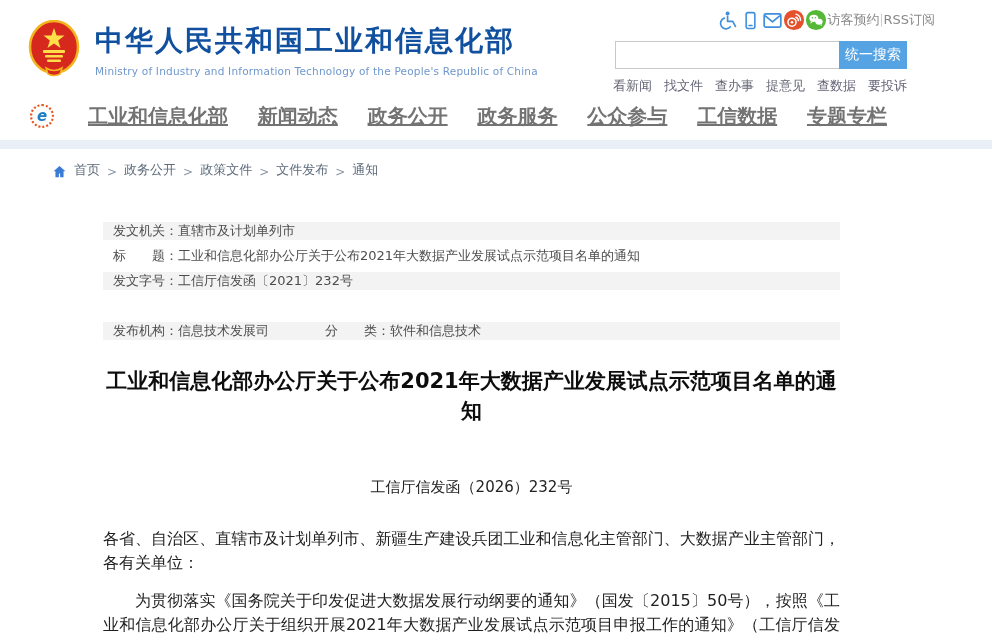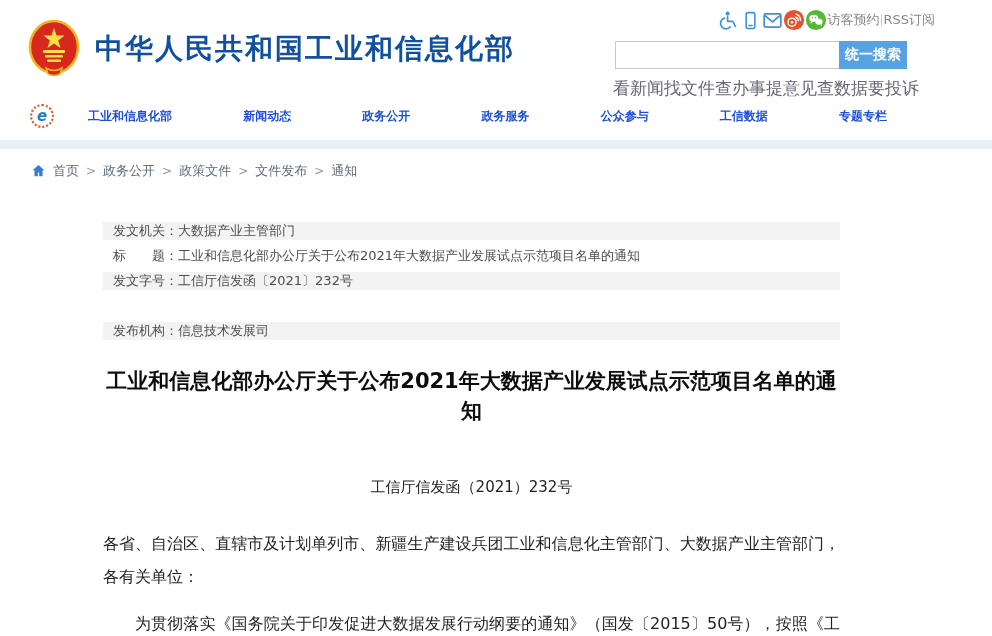--- a/index.html
+++ b/index.html
@@ -16,53 +16,53 @@
   .site-name { font-size: 28px; font-weight: bold; color: #10509e; letter-spacing: 2px; white-space: nowrap; }
   .site-name-en { font-size: 10.5px; color: #6f97cd; margin-top: 5px; letter-spacing: .2px; }
 
   .top-right { position: absolute; top: 8px; right: 57px; width: 322px; }
   .icon-row { display: flex; justify-content: flex-end; align-items: center; height: 24px; }
   .icon-btn { display: inline-flex; width: 22px; height: 22px; align-items: center; justify-content: center; cursor: pointer; }
   .top-link { font-size: 13px; color: #888; cursor: pointer; white-space: nowrap; }
   .top-divider { color: #ccc; font-size: 12px; }
   .search-row { margin: 9px 28px 0 2px; display: flex; height: 28px; }
   .search-input { flex: 1; border: 1px solid #c9c9c9; border-right: none; outline: none; padding: 0 8px; font-size: 13px; color: #333; }
-  .search-btn { width: 68px; background: #55a3e3; color: #fff; border: none; font-weight: bold; font-size: 14px; cursor: pointer; font-family: inherit; }
+  .search-btn { width: 68px; background: #55a3e3; color: #fff; border: none; font-weight: normal; font-size: 14px; cursor: pointer; font-family: inherit; }
   .quick-links { margin: 8px 28px 0 0; display: flex; justify-content: space-between; }
-  .quick-link { font-size: 17px; color: #667; cursor: pointer; white-space: nowrap; }
+  .quick-link { font-size: 13px; color: #667; cursor: pointer; white-space: nowrap; }
 
   
   .main-nav { display: flex; align-items: center; height: 48px; padding: 0 105px 0 30px; background: #fff; }
   .mini-logo {
     width: 24px; height: 24px; border-radius: 50%; border: 2px dotted #e8531a;
     color: #1f7ec2; font-weight: bold; font-style: italic; font-size: 15px;
     display: flex; align-items: center; justify-content: center; margin-right: 34px; flex: 0 0 auto;
   }
   .nav-items { display: flex; flex: 1; justify-content: space-between; list-style: none; }
-  .nav-item { font-size: 12px; font-weight: bold; color: #1d4ed8; cursor: pointer; white-space: nowrap; }
+  .nav-item { font-size: 20px; font-weight: bold; color: #737373; cursor: pointer; white-space: nowrap; text-decoration: underline; }
 
   .nav-band { height: 9px; background: #e9eff7; }
 
   
-  .breadcrumb { display: flex; align-items: center; gap: 7px; padding: 13px 0 0 30px; font-size: 13px; color: #5d6b7b; height: 30px; }
+  .breadcrumb { display: flex; align-items: flex-end; gap: 7px; padding: 13px 0 0 30px; font-size: 13px; color: #5d6b7b; height: 30px; margin-left: 21px; }
   .crumb { cursor: pointer; white-space: nowrap; }
   .crumb-sep { color: #8a97a5; font-size: 12px; }
 
   
   .doc-main { margin: 43px 0 0 103px; width: 737px; }
   .meta-row { display: flex; min-height: 18px; line-height: 18px; margin-bottom: 7px; padding: 0 0 0 10px; font-size: 13px; color: #4d4d4d; }
   .meta-row.stripe { background: #f3f3f3; }
   .meta-cell { display: flex; white-space: pre; align-items: center; }
   .meta-cell.first { width: 212px; flex: 0 0 auto; }
   .meta-label { color: #4d4d4d; }
   .meta-value { color: #4d4d4d; }
 
   .article-title { margin-top: 26px; text-align: center; font-size: 21px; font-weight: bold; color: #0d0d0d; line-height: 30px; }
   .doc-number { margin-top: 52px; text-align: center; font-size: 15px; color: #222; }
-  .para { font-size: 16px; line-height: 33px; color: #1f1f1f; text-align: justify; }
+  .para { font-size: 16px; line-height: 24px; color: #1f1f1f; text-align: justify; }
   .para-1 { margin-top: 30px; }
   .para-2 { margin-top: 14px; text-indent: 2em; }
 </style>
 </head>
 <body>
 
 <div class="page">
 
   <header class="top-header">
     <div class="brand">
@@ -72,20 +72,21 @@
           <ellipse cx="26" cy="27" rx="24" ry="26" fill="none" stroke="#f2b51e" stroke-width="2.5"></ellipse>
           <path d="M26 8 l2.6 7.4 7.9.2 -6.3 4.8 2.3 7.6 -6.5-4.5 -6.5 4.5 2.3-7.6 -6.3-4.8 7.9-.2 Z" fill="#ffde4a"></path>
           <rect x="15" y="30" width="22" height="3" rx="1" fill="#ffde4a"></rect>
           <rect x="17" y="35" width="18" height="2.4" rx="1" fill="#ffde4a"></rect>
           <rect x="19" y="39.5" width="14" height="2.4" rx="1" fill="#ffde4a"></rect>
           <path d="M18 48 q8 5 16 0 l-2 6 q-6 3 -12 0 Z" fill="#d7281e" stroke="#f2b51e" stroke-width="1.5"></path>
         </svg>
       </span>
       <div>
         <div class="site-name">中华人民共和国工业和信息化部</div>
+        <div class="site-name-en">Ministry of Industry and Information Technology of the People's Republic of China</div>
       </div>
     </div>
 
     <div class="top-right">
       <div class="icon-row">
         <span class="icon-btn">
           <svg width="20" height="20" viewBox="0 0 24 24">
             <circle cx="11.5" cy="4.3" r="2.4" fill="#3f8fdb"></circle>
             <path d="M11.5 7.5 v6.2 h6.2 l3.2 6" stroke="#3f8fdb" stroke-width="2" fill="none" stroke-linecap="round" stroke-linejoin="round"></path>
             <path d="M14.8 20.2 a6.6 6.6 0 1 1 -7.2-10.4" stroke="#3f8fdb" stroke-width="2" fill="none" stroke-linecap="round"></path>
@@ -175,21 +176,21 @@
     <span class="crumb-sep">&gt;</span>
     <span class="crumb">通知</span>
   </div>
 
   <main class="doc-main">
 
     <div>
       <div class="meta-row stripe">
         <span class="meta-cell">
           <span class="meta-label">发文机关：</span>
-          <span class="meta-value">大数据产业主管部门</span>
+          <span class="meta-value">直辖市及计划单列市</span>
         </span>
       </div>
       <div class="meta-row">
         <span class="meta-cell">
           <span class="meta-label">标　　题：</span>
           <span class="meta-value">工业和信息化部办公厅关于公布2021年大数据产业发展试点示范项目名单的通知</span>
         </span>
       </div>
       <div class="meta-row stripe">
         <span class="meta-cell">
@@ -197,24 +198,28 @@
           <span class="meta-value">工信厅信发函〔2021〕232号</span>
         </span>
       </div>
       <div class="meta-row">
       </div>
       <div class="meta-row stripe">
         <span class="meta-cell first">
           <span class="meta-label">发布机构：</span>
           <span class="meta-value">信息技术发展司</span>
         </span>
+        <span class="meta-cell">
+          <span class="meta-label">分　　类：</span>
+          <span class="meta-value">软件和信息技术</span>
+        </span>
       </div>
     </div>
 
     <h1 class="article-title">工业和信息化部办公厅关于公布2021年大数据产业发展试点示范项目名单的通知</h1>
 
-    <div class="doc-number">工信厅信发函（2021）232号</div>
+    <div class="doc-number">工信厅信发函（2026）232号</div>
 
     <p class="para para-1">各省、自治区、直辖市及计划单列市、新疆生产建设兵团工业和信息化主管部门、大数据产业主管部门，各有关单位：</p>
     <p class="para para-2">为贯彻落实《国务院关于印发促进大数据发展行动纲要的通知》（国发〔2015〕50号），按照《工业和信息化部办公厅关于组织开展2021年大数据产业发展试点示范项目申报工作的通知》（工信厅信发函〔2021〕14号）要求，经各单位推荐、专家组评审、网上公示，确定“基于大数据的汽车生产数字化平台”等204个项目为2021年大数据产业发展试点示范项目，现予以公布。</p>
 
   </main>
 </div>
 
 </body></html>

